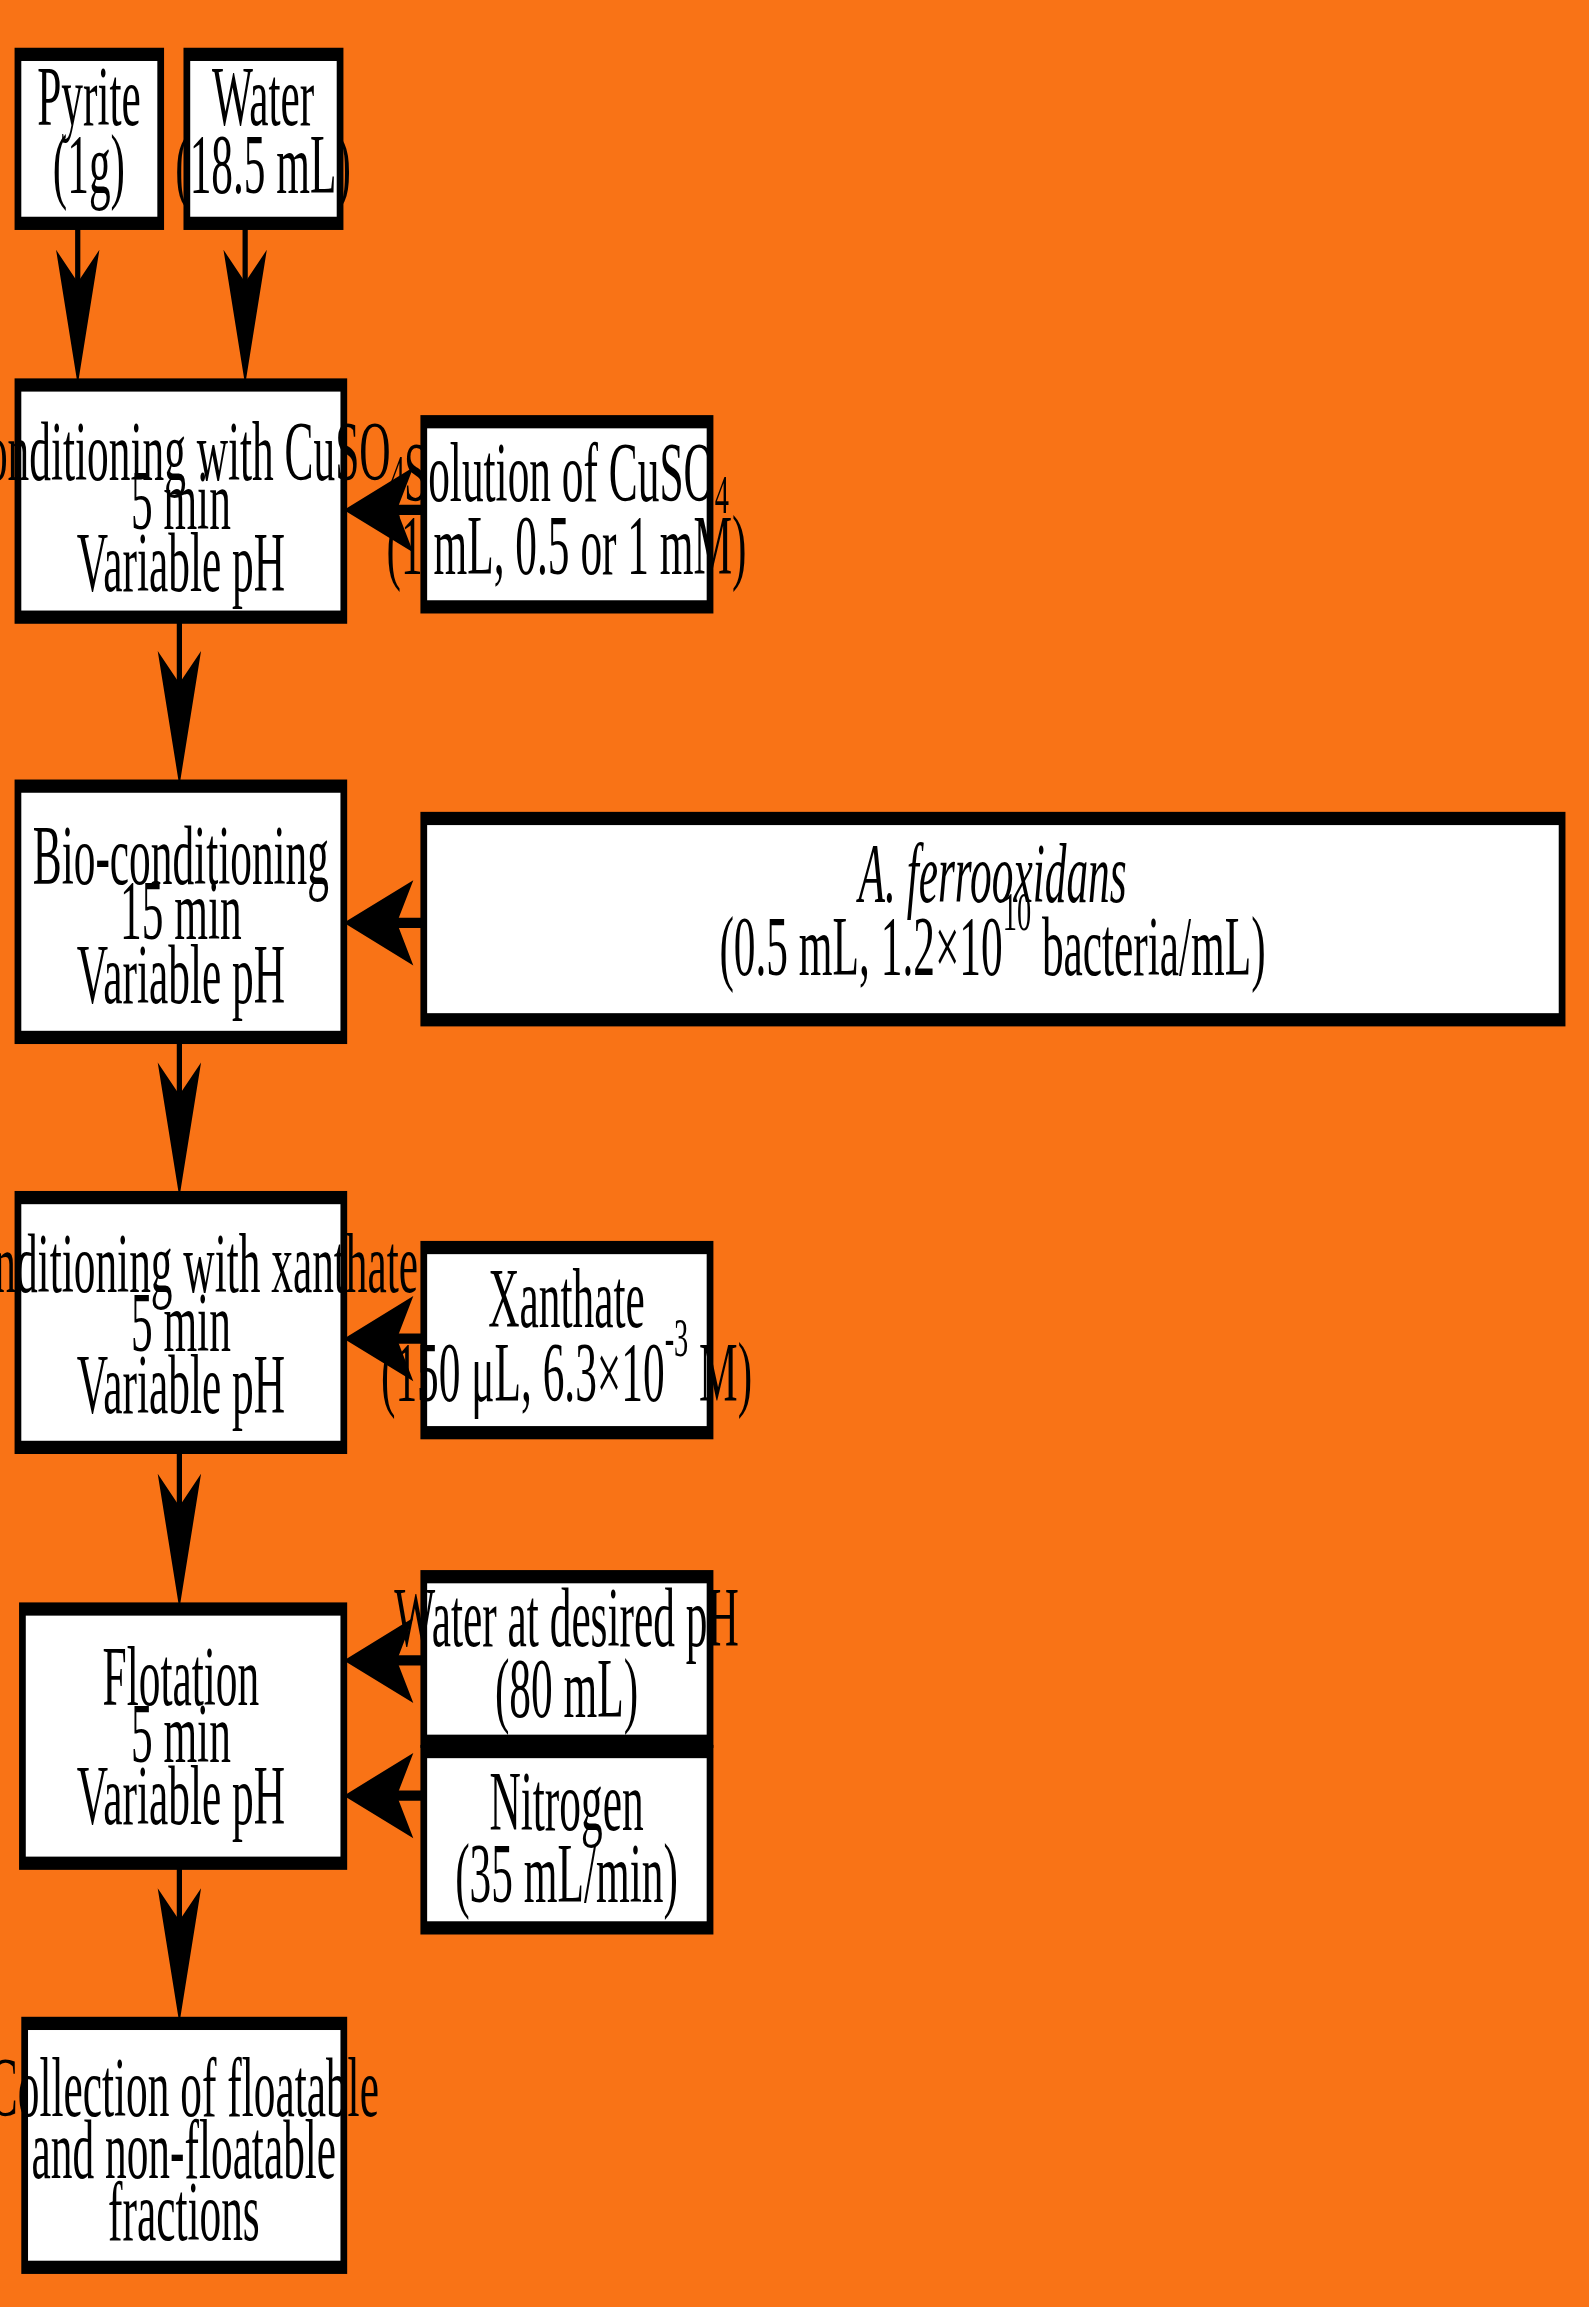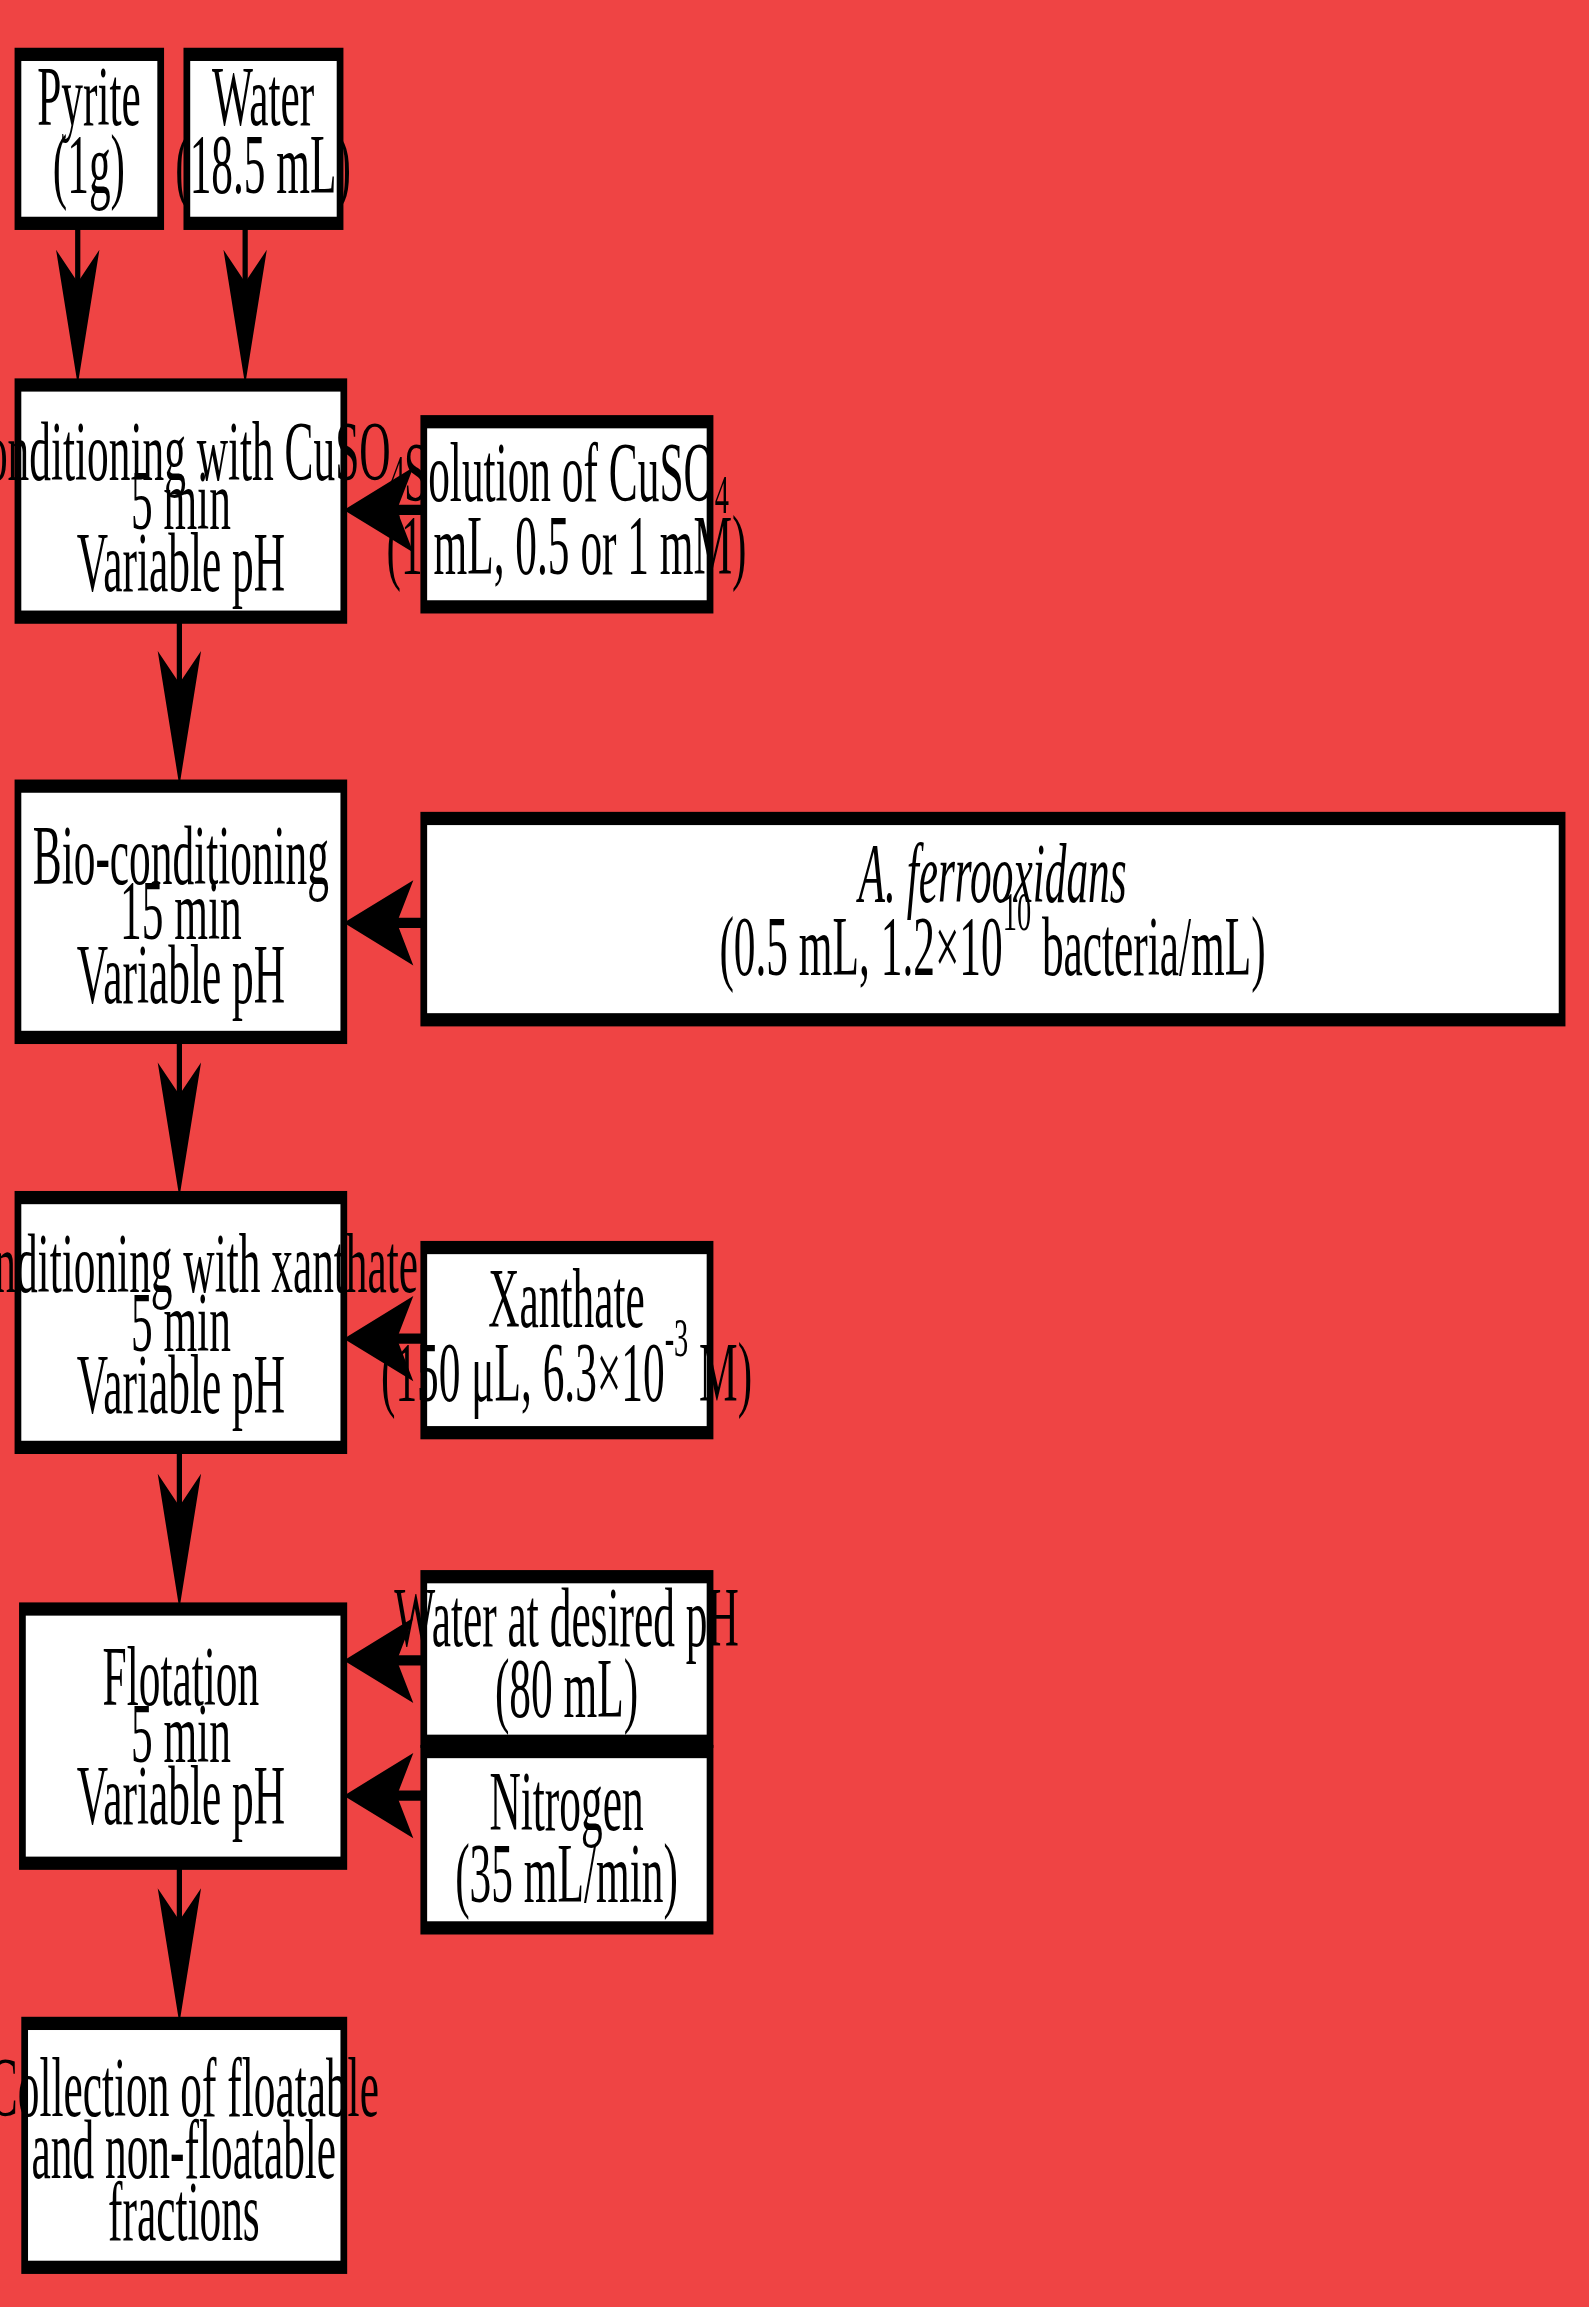--- a/index.html
+++ b/index.html
@@ -9,21 +9,21 @@
     background: #ffffff;
   }
   body {
     font-family: "Liberation Serif", "DejaVu Serif", serif;
     color: #000000;
   }
   #diagram-root {
     position: relative;
     width: 1589px;
     height: 2307px;
-    background: #ef4444;
+    background: #f97316;
     overflow: hidden;
   }
   svg.flow-canvas {
     position: absolute;
     top: 0;
     left: 0;
     width: 1589px;
     height: 2307px;
     display: block;
   }

